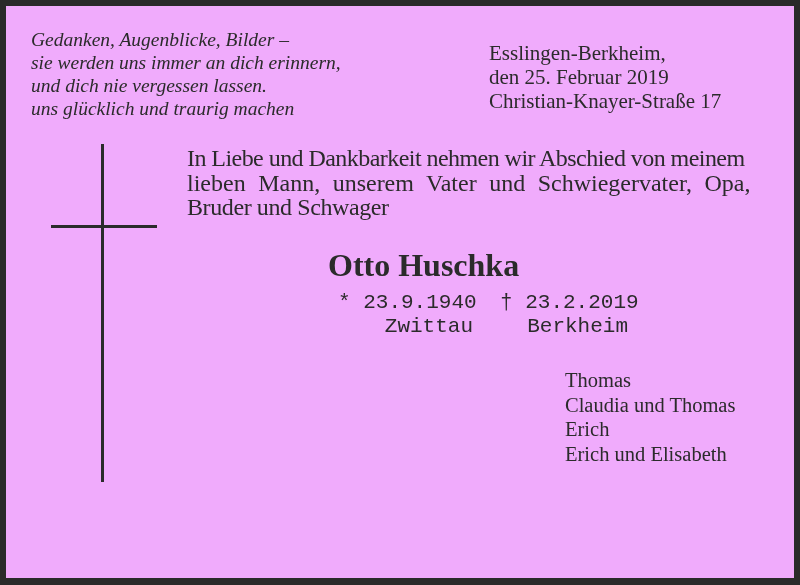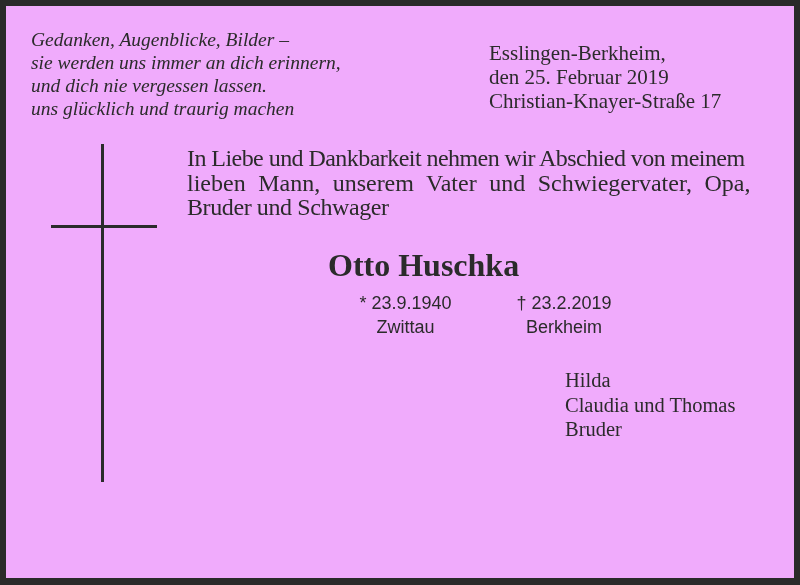--- a/index.html
+++ b/index.html
@@ -32,22 +32,22 @@
   .intro .l1 { letter-spacing: -0.55px; }
   .intro .l2 { word-spacing: 6.5px; }
   .intro .l3 { letter-spacing: -0.4px; }
   .name {
     position: absolute; left: 322px; top: 229px;
     font-family: "Liberation Serif", serif; font-weight: bold;
     font-size: 32px; line-height: 60px; white-space: nowrap; color: #2b2b2b;
   }
   .life {
     position: absolute; top: 285px;
-    font-family: Liberation Sans, sans-serif;
-    font-size: 18px; line-height: 24px; text-align: center; white-space: nowrap;
+    font-family: Liberation Mono, monospace;
+    font-size: 21px; line-height: 24px; text-align: right; white-space: nowrap;
   }
   .birth { left: 332px; width: 135px; }
   .death { left: 494px; width: 128px; }
   .family {
     position: absolute; left: 559px; top: 362px;
     font-family: "Liberation Serif", serif;
     font-size: 20.5px; line-height: 24.5px;
   }
   .family div { white-space: nowrap; }
   .funeral {
@@ -92,19 +92,20 @@
     <div>* 23.9.1940</div>
     <div>Zwittau</div>
   </div>
 
   <div class="life death">
     <div>† 23.2.2019</div>
     <div>Berkheim</div>
   </div>
 
   <div class="family">
-    <div>Hilda</div>
+    <div>Thomas</div>
     <div>Claudia und Thomas</div>
-    <div>Bruder</div>
+    <div>Erich</div>
+    <div>Erich und Elisabeth</div>
   </div>
 
 
 </div>
 
 </body></html>

